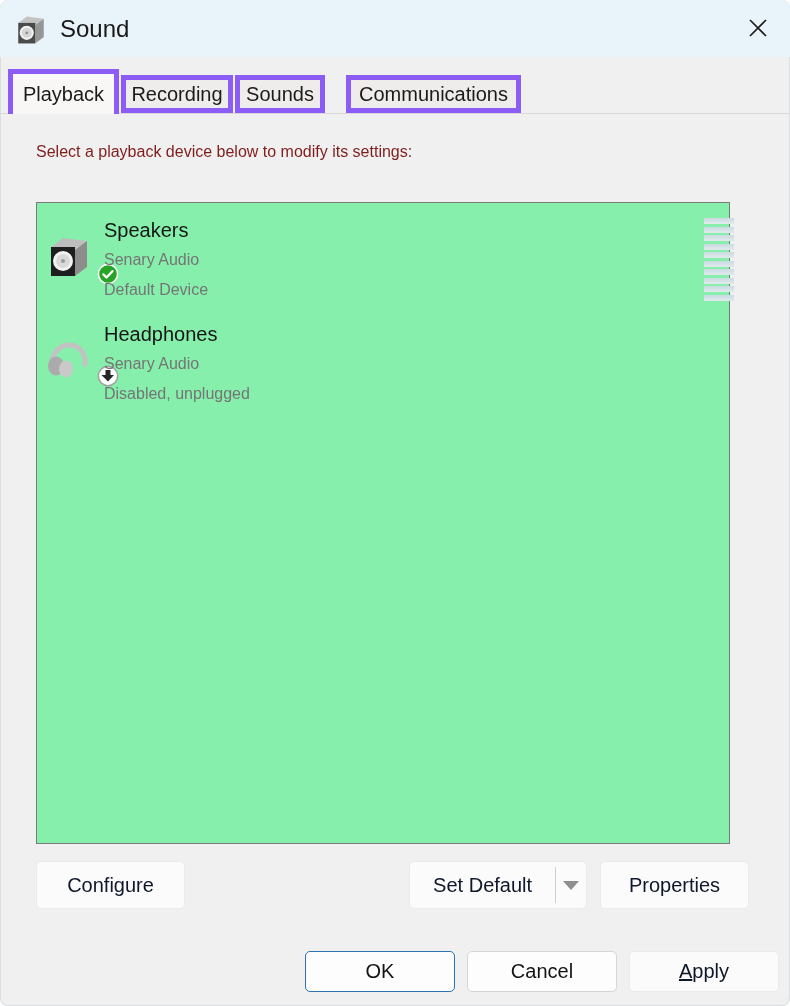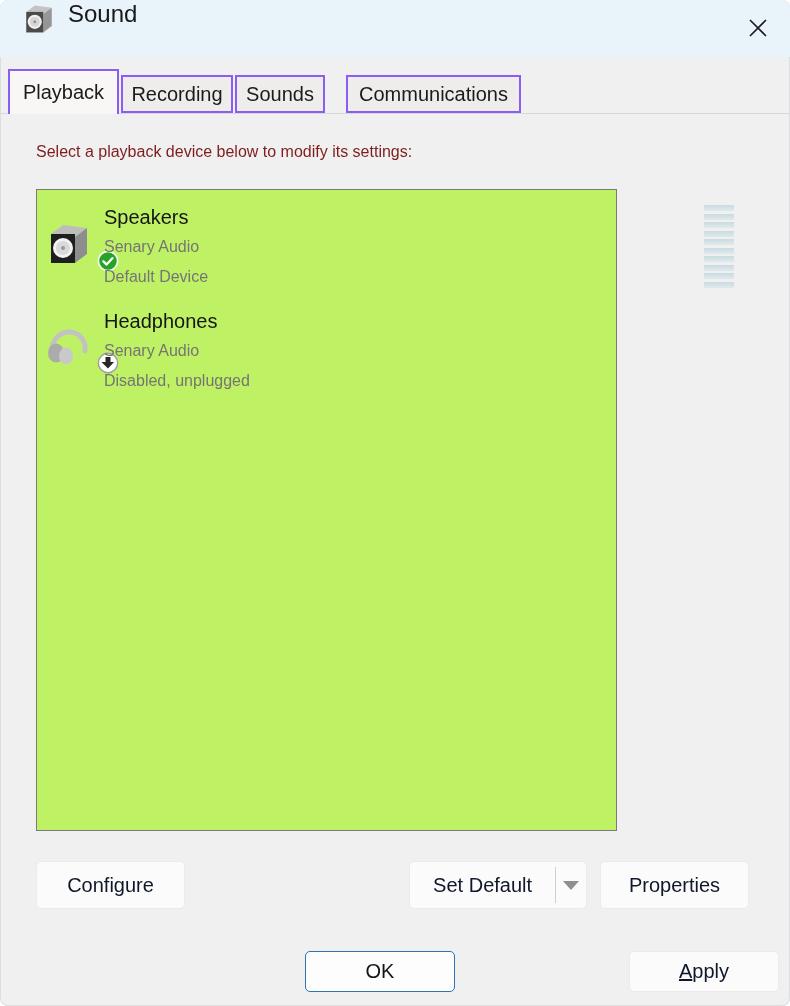--- a/index.html
+++ b/index.html
@@ -8,55 +8,55 @@
     font-family:"Liberation Sans", sans-serif;
     background:#f0f0f0;
     border-radius:8px;
     overflow:hidden;
     box-shadow:inset 0 0 0 1px #d8dee2;
   }
   
   .titlebar {
     position:absolute; top:0; left:0; right:0; height:57px;
     background:#e9f3fa;
-    display:flex; 
-    padding-left:22px; box-sizing:border-box;
+    display:flex; align-items:center;
+    padding-left:14px; box-sizing:border-box;
   }
   .title-icon { width:34px; height:34px; margin-top:2px; }
   .title-text { font-size:24px; color:#191919; margin-left:12px; }
   .close-btn {
     position:absolute; top:10px; right:12px; width:40px; height:38px;
     display:flex; align-items:center; justify-content:center;
     background:transparent; border:none; cursor:pointer;
   }
   
   .tab {
     position:absolute; box-sizing:border-box;
     display:flex; align-items:center; justify-content:center;
     font-size:20px; color:#1b1b1b;
-    background:#eeedec; border:2px solid #8b5cf6;
+    background:#eeedec; border:5px solid #8b5cf6;
     cursor:pointer;
   }
   .tab.active {
     background:#f8f7f6; border-bottom:none; z-index:3;
   }
   #tab-playback       { left:8px;   top:69px; width:111px; height:45px; }
   #tab-recording      { left:121px; top:75px; width:112px; height:38px; }
   #tab-sounds         { left:235px; top:75px; width:90px;  height:38px; }
   #tab-communications { left:327px; top:75px; width:175px; height:38px;margin-left:19px; }
   .tabline { position:absolute; top:113px; left:0; width:790px; height:1px; background:#d9d9d9; z-index:1; }
 
   .instruction {
     position:absolute; left:36px; top:143px;
     font-size:16px; color:#7f1d1d;
   }
   
   .listbox {
-    position:absolute; left:36px; top:189px; width:581px; height:642px;
-    background:#bef264; border:1px solid #7a7a7a; box-sizing:border-box;
+    position:absolute; left:36px; top:202px; width:694px; height:642px;
+    background:#86efac; border:1px solid #7a7a7a; box-sizing:border-box;
   }
   .device-row { position:absolute; left:0; width:711px; height:104px; }
   #row-speakers   { top:0; }
   #row-headphones { top:104px; }
   .device-icon { position:absolute; left:8px; top:30px; width:48px; height:48px; }
   .device-badge { position:absolute; width:22px; height:22px; }
   #badge-speakers   { left:60px; top:60px; }
   #badge-headphones { left:60px; top:58px; }
   .device-text { position:absolute; left:67px; top:12px; }
   .device-name   { font-size:20px; color:#161616; line-height:30px; }
@@ -192,17 +192,20 @@
     </span>
   </div>
 
   <div class="btn btn-disabled" id="btn-properties">
     <span>Properties</span>
   </div>
 
   <div class="btn" id="btn-ok">
     <span>OK</span>
   </div>
+  <div class="btn" id="btn-cancel">
+    <span>Cancel</span>
+  </div>
   <div class="btn btn-disabled" id="btn-apply">
     <span><span class="mnemonic">A</span><span>pply</span></span>
   </div>
 
 </div>
 
 </body></html>

